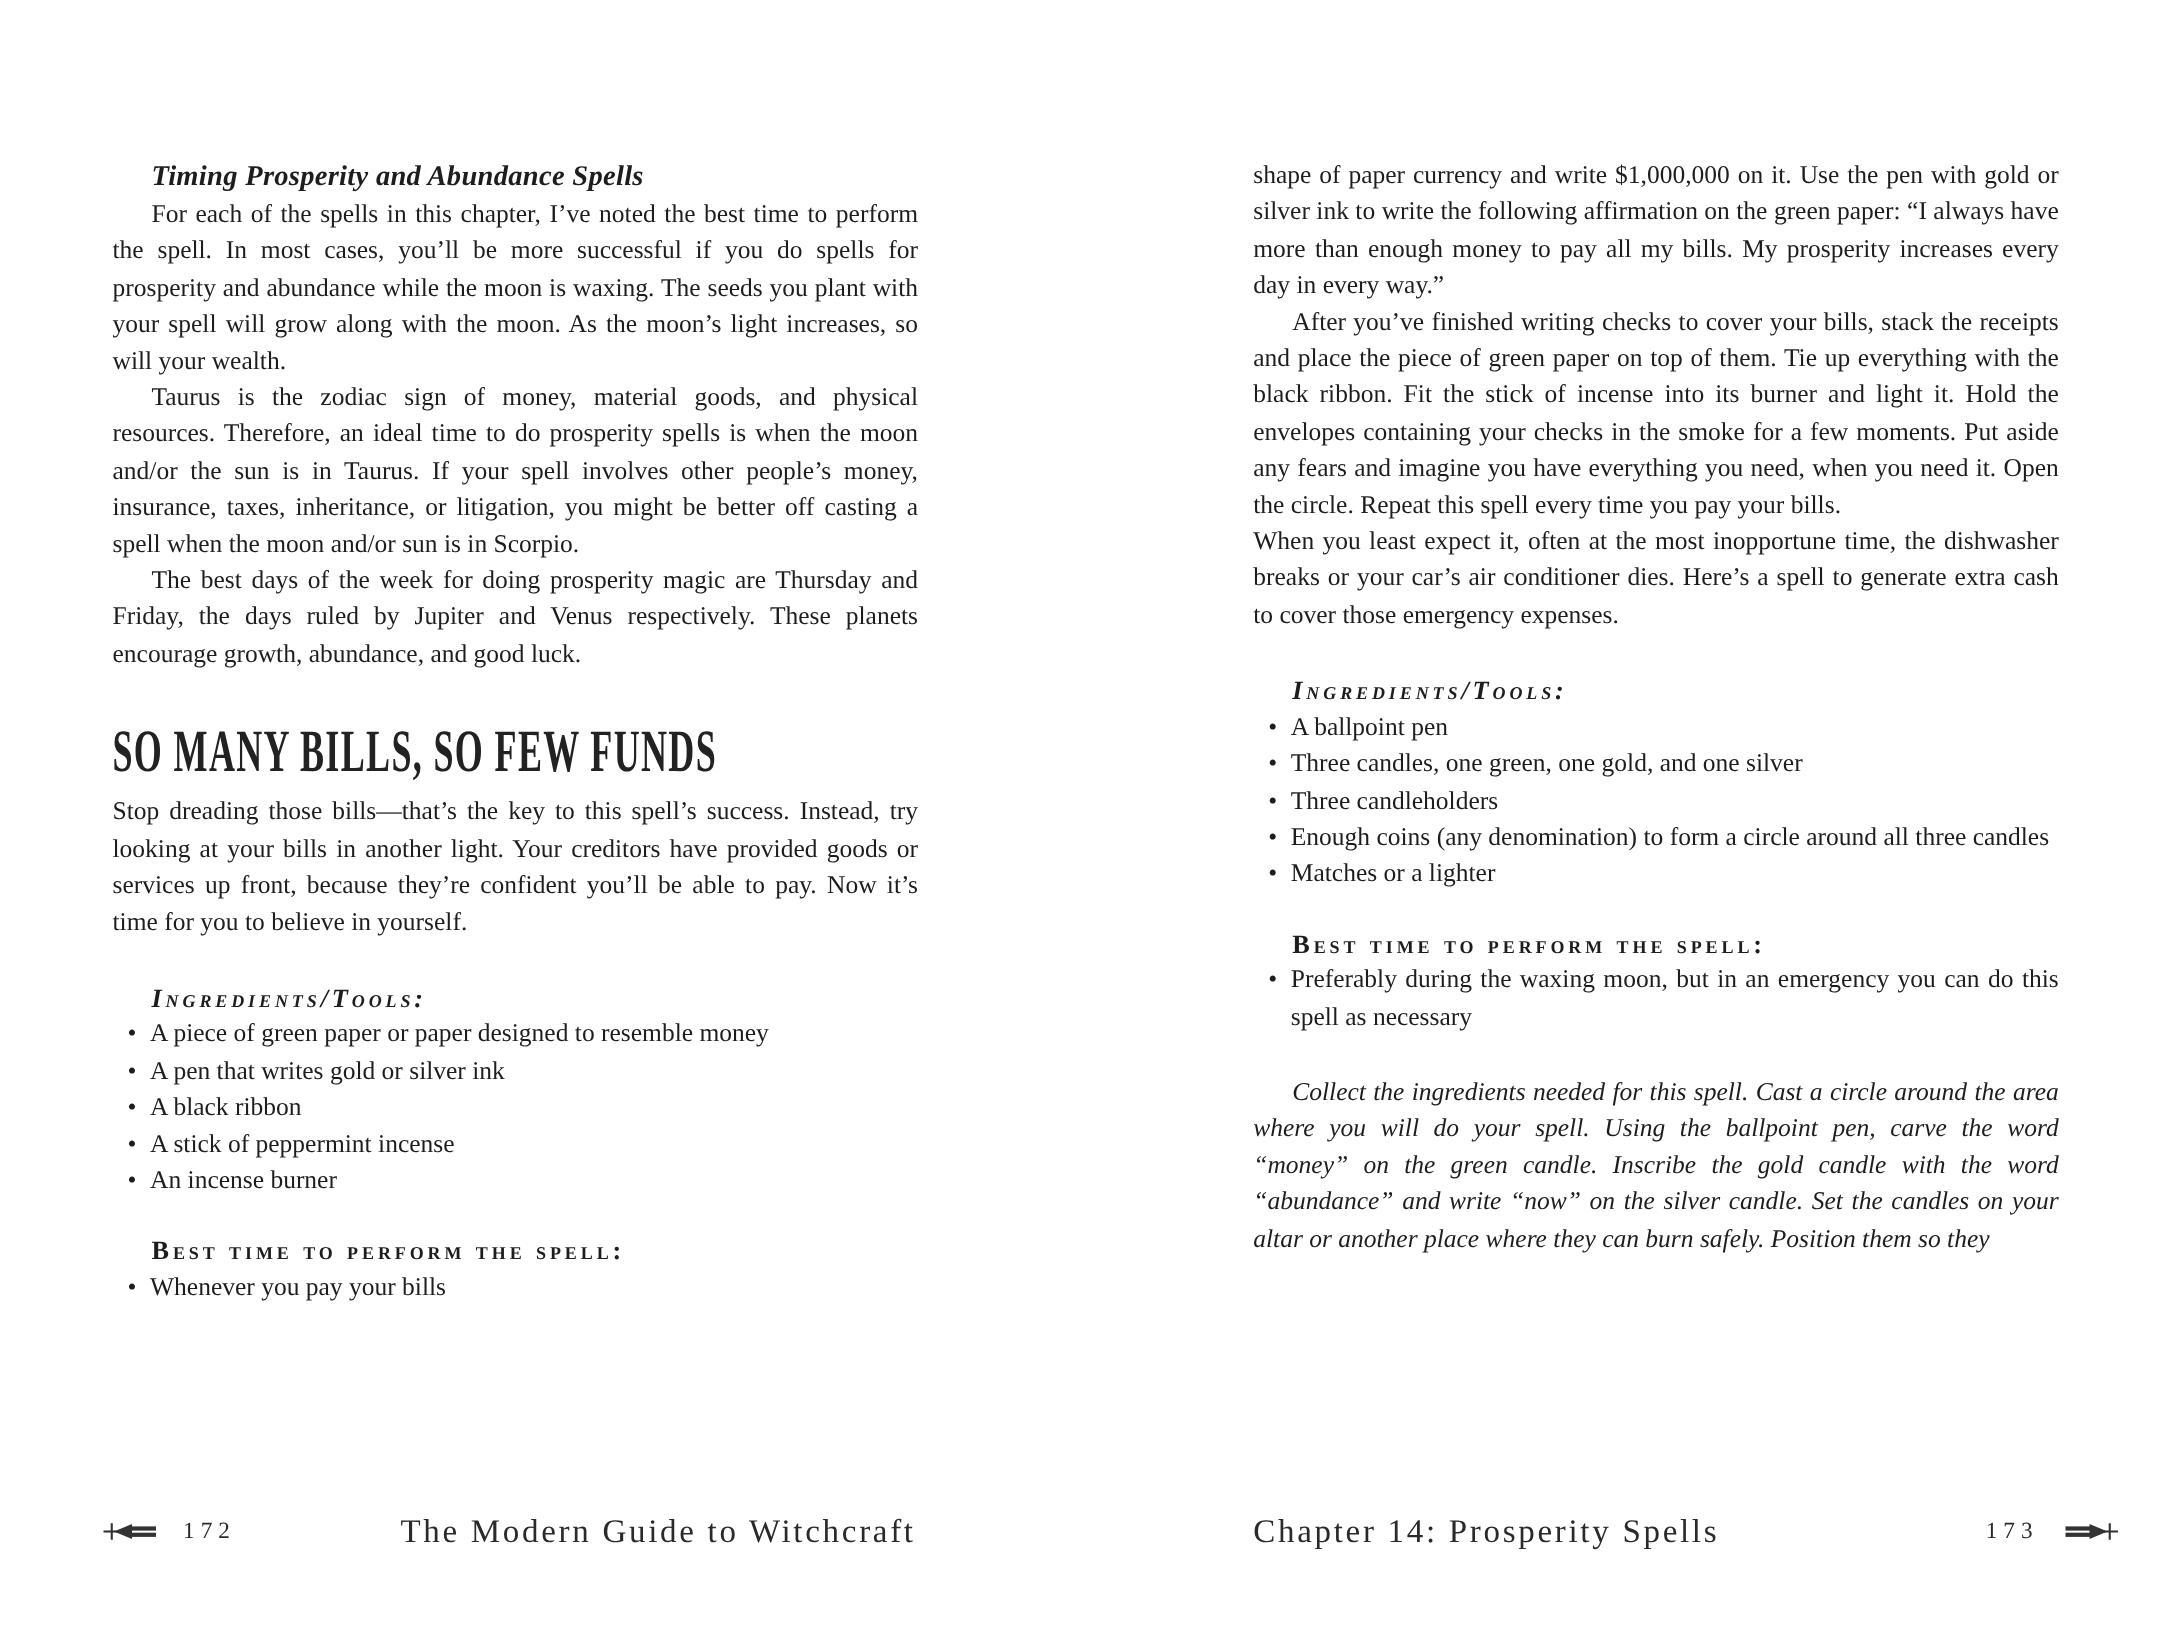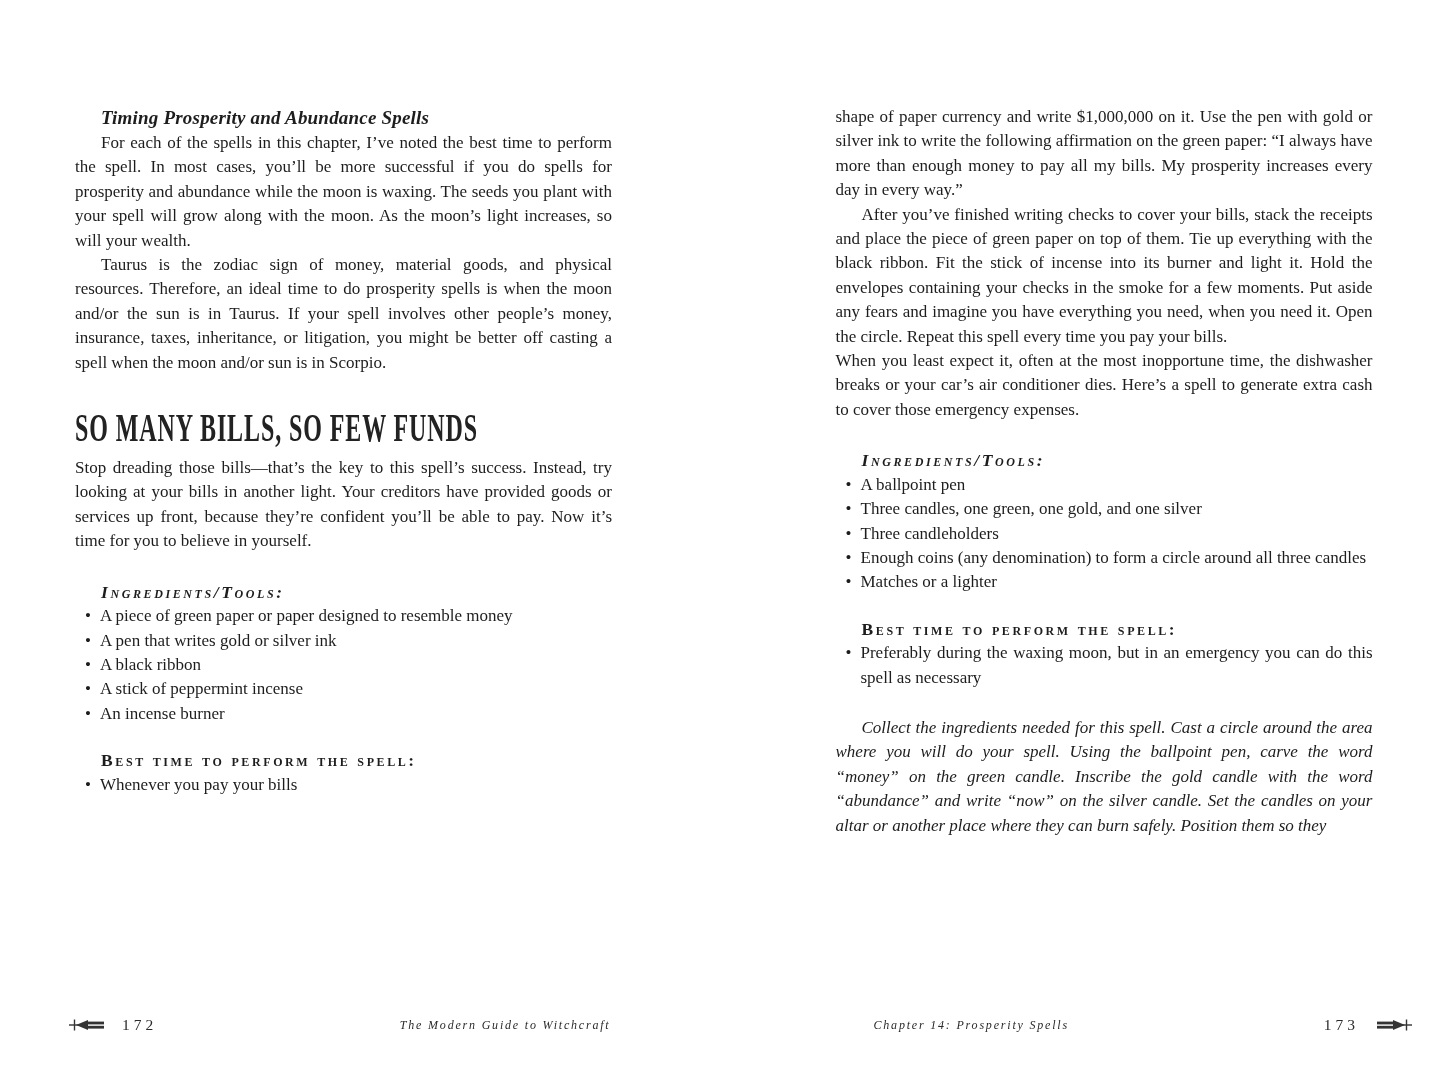--- a/index.html
+++ b/index.html
@@ -52,37 +52,38 @@
 
   .footer {
     position:absolute; left:0; right:0; bottom:50px;
     display:flex; align-items:center; justify-content:space-between;
     font-size:15.5px;
     text-align:right;
   }
   .page.left  .footer { padding-left:68px; padding-right:112px; }
   .page.right .footer { padding-left:113px; padding-right:32px; }
   .pagenum { letter-spacing:4px; font-size:15.5px; color:#2a2a2a; }
-  .footer-italic { font-style:italic; letter-spacing:1.8px; font-size:12px; color:#2a2a2a;margin-left:38px; }
+  .footer-italic { letter-spacing:1.8px; font-size:22px; color:#2a2a2a; }
   .footer-group { display:flex; align-items:center; gap:16px; }
   .orn { display:inline-block; }
   .orn.flip { transform:scaleX(-1); }
 </style>
 </head>
 <body>
 
 <div class="spread">
 
   <div class="page left">
     <div class="page-inner body-text">
 
       <div class="section-heading-italic">Timing Prosperity and Abundance Spells</div>
 
       <p class="para">For each of the spells in this chapter, I’ve noted the best time to perform the spell. In most cases, you’ll be more successful if you do spells for prosperity and abundance while the moon is waxing. The seeds you plant with your spell will grow along with the moon. As the moon’s light increases, so will your wealth.</p>
       <p class="para">Taurus is the zodiac sign of money, material goods, and physical resources. Therefore, an ideal time to do prosperity spells is when the moon and/or the sun is in Taurus. If your spell involves other people’s money, insurance, taxes, inheritance, or litigation, you might be better off casting a spell when the moon and/or sun is in Scorpio.</p>
+      <p class="para">The best days of the week for doing prosperity magic are Thursday and Friday, the days ruled by Jupiter and Venus respectively. These planets encourage growth, abundance, and good luck.</p>
 
       <div class="display-heading">
         <span>SO MANY BILLS, SO FEW FUNDS</span>
       </div>
 
       <p class="noindent">Stop dreading those bills—that’s the key to this spell’s success. Instead, try looking at your bills in another light. Your creditors have provided goods or services up front, because they’re confident you’ll be able to pay. Now it’s time for you to believe in yourself.</p>
 
       <div class="subheader mt-block">Ingredients/Tools:</div>
       <ul class="blist">
         <li>

